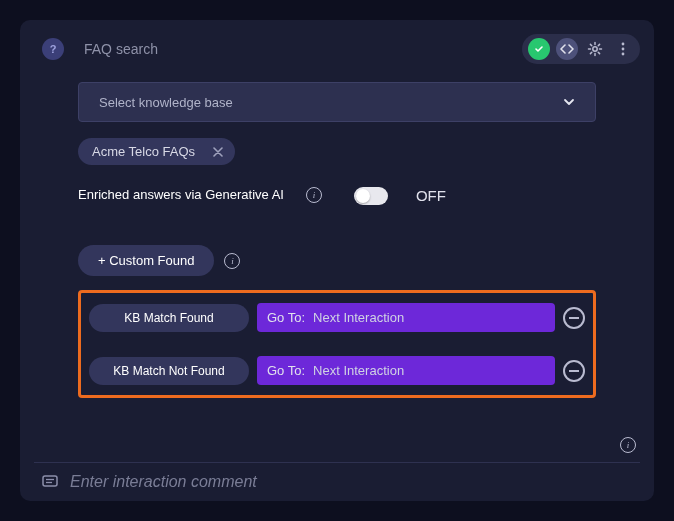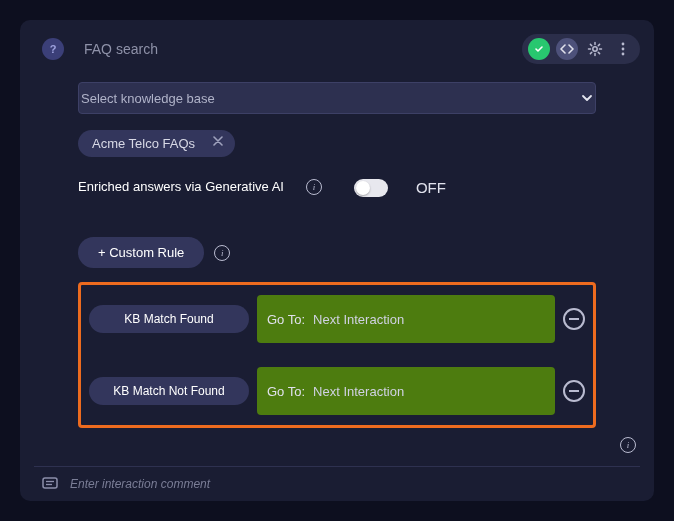--- a/index.html
+++ b/index.html
@@ -65,28 +65,29 @@
     padding: 0 44px 0 44px;
     flex: 1;
   }
   .kb-select {
     display: flex;
     align-items: center;
     justify-content: space-between;
     background: #2d3050;
     border: 1px solid #3d4066;
     border-radius: 4px;
-    padding: 8px 2px;
-    height: 32px;
+    padding: 8px 20px;
+    height: 40px;
     cursor: pointer;
     margin-bottom: 16px;
   }
   .kb-select .placeholder { color: #b0b3c9; font-size: 13px; }
   .chip {
     display: inline-flex;
+    align-items: center;
     gap: 18px;
     background: #33365c;
     border-radius: 16px;
     padding: 6px 12px 6px 14px;
     color: #d8d9e6;
     font-size: 13px;
     margin-bottom: 22px;
   }
   .chip .x { color: #9fa2bd; font-size: 12px; cursor: pointer; }
   .enrich-row {
@@ -156,24 +157,24 @@
     color: #fff;
     font-size: 12px;
     font-weight: 500;
     width: 160px;
     text-align: center;
   }
   .rule-action {
     flex: 1;
     display: flex;
     align-items: center;
-    background: #4d7c0f;
+    background: #6d28d9;
     border-radius: 4px;
     padding: 0 10px;
-    height: 48px;
+    height: 29px;
     font-size: 13px;
   }
   .goto { color: #e0e1ec; margin-right: 8px; }
   .dest { color: #d0d2e3; }
   .minus-btn {
     width: 22px; height: 22px;
     border: 2px solid #b9bbd0;
     border-radius: 50%;
     display: flex; align-items: center; justify-content: center;
     cursor: pointer;
@@ -194,21 +195,21 @@
     padding: 10px 8px 0 8px;
     margin-top: auto;
   }
   .comment-icon { color: #8c8fab; }
   .comment-input {
     flex: 1;
     background: transparent;
     border: none;
     outline: none;
     color: #d946ef;
-    font-size: 12px;
+    font-size: 16px;
   }
   .comment-input::placeholder { color: #7a7d96; font-style: italic; }
   svg { display: block; }
 </style>
 </head>
 <body>
 
 <div class="panel">
   <div class="header-row">
     <div class="title-wrap">
@@ -265,21 +266,21 @@
       <span>Enriched answers via Generative AI</span>
       <span class="info-icon">i</span>
       <span class="toggle">
         <span class="toggle-knob"></span>
       </span>
       <span class="toggle-label">OFF</span>
     </div>
 
 
     <div class="custom-rule-row">
-      <div class="pill-btn">+ Custom Rule</div>
+      <div class="pill-btn">+ Custom Found</div>
       <span class="info-icon">i</span>
     </div>
 
     <div class="rules-box">
       <div class="rule-row">
         <div class="rule-label">KB Match Found</div>
         <div class="rule-action">
           <span class="goto">Go To:</span>
           <span class="dest">Next Interaction</span>
         </div>

